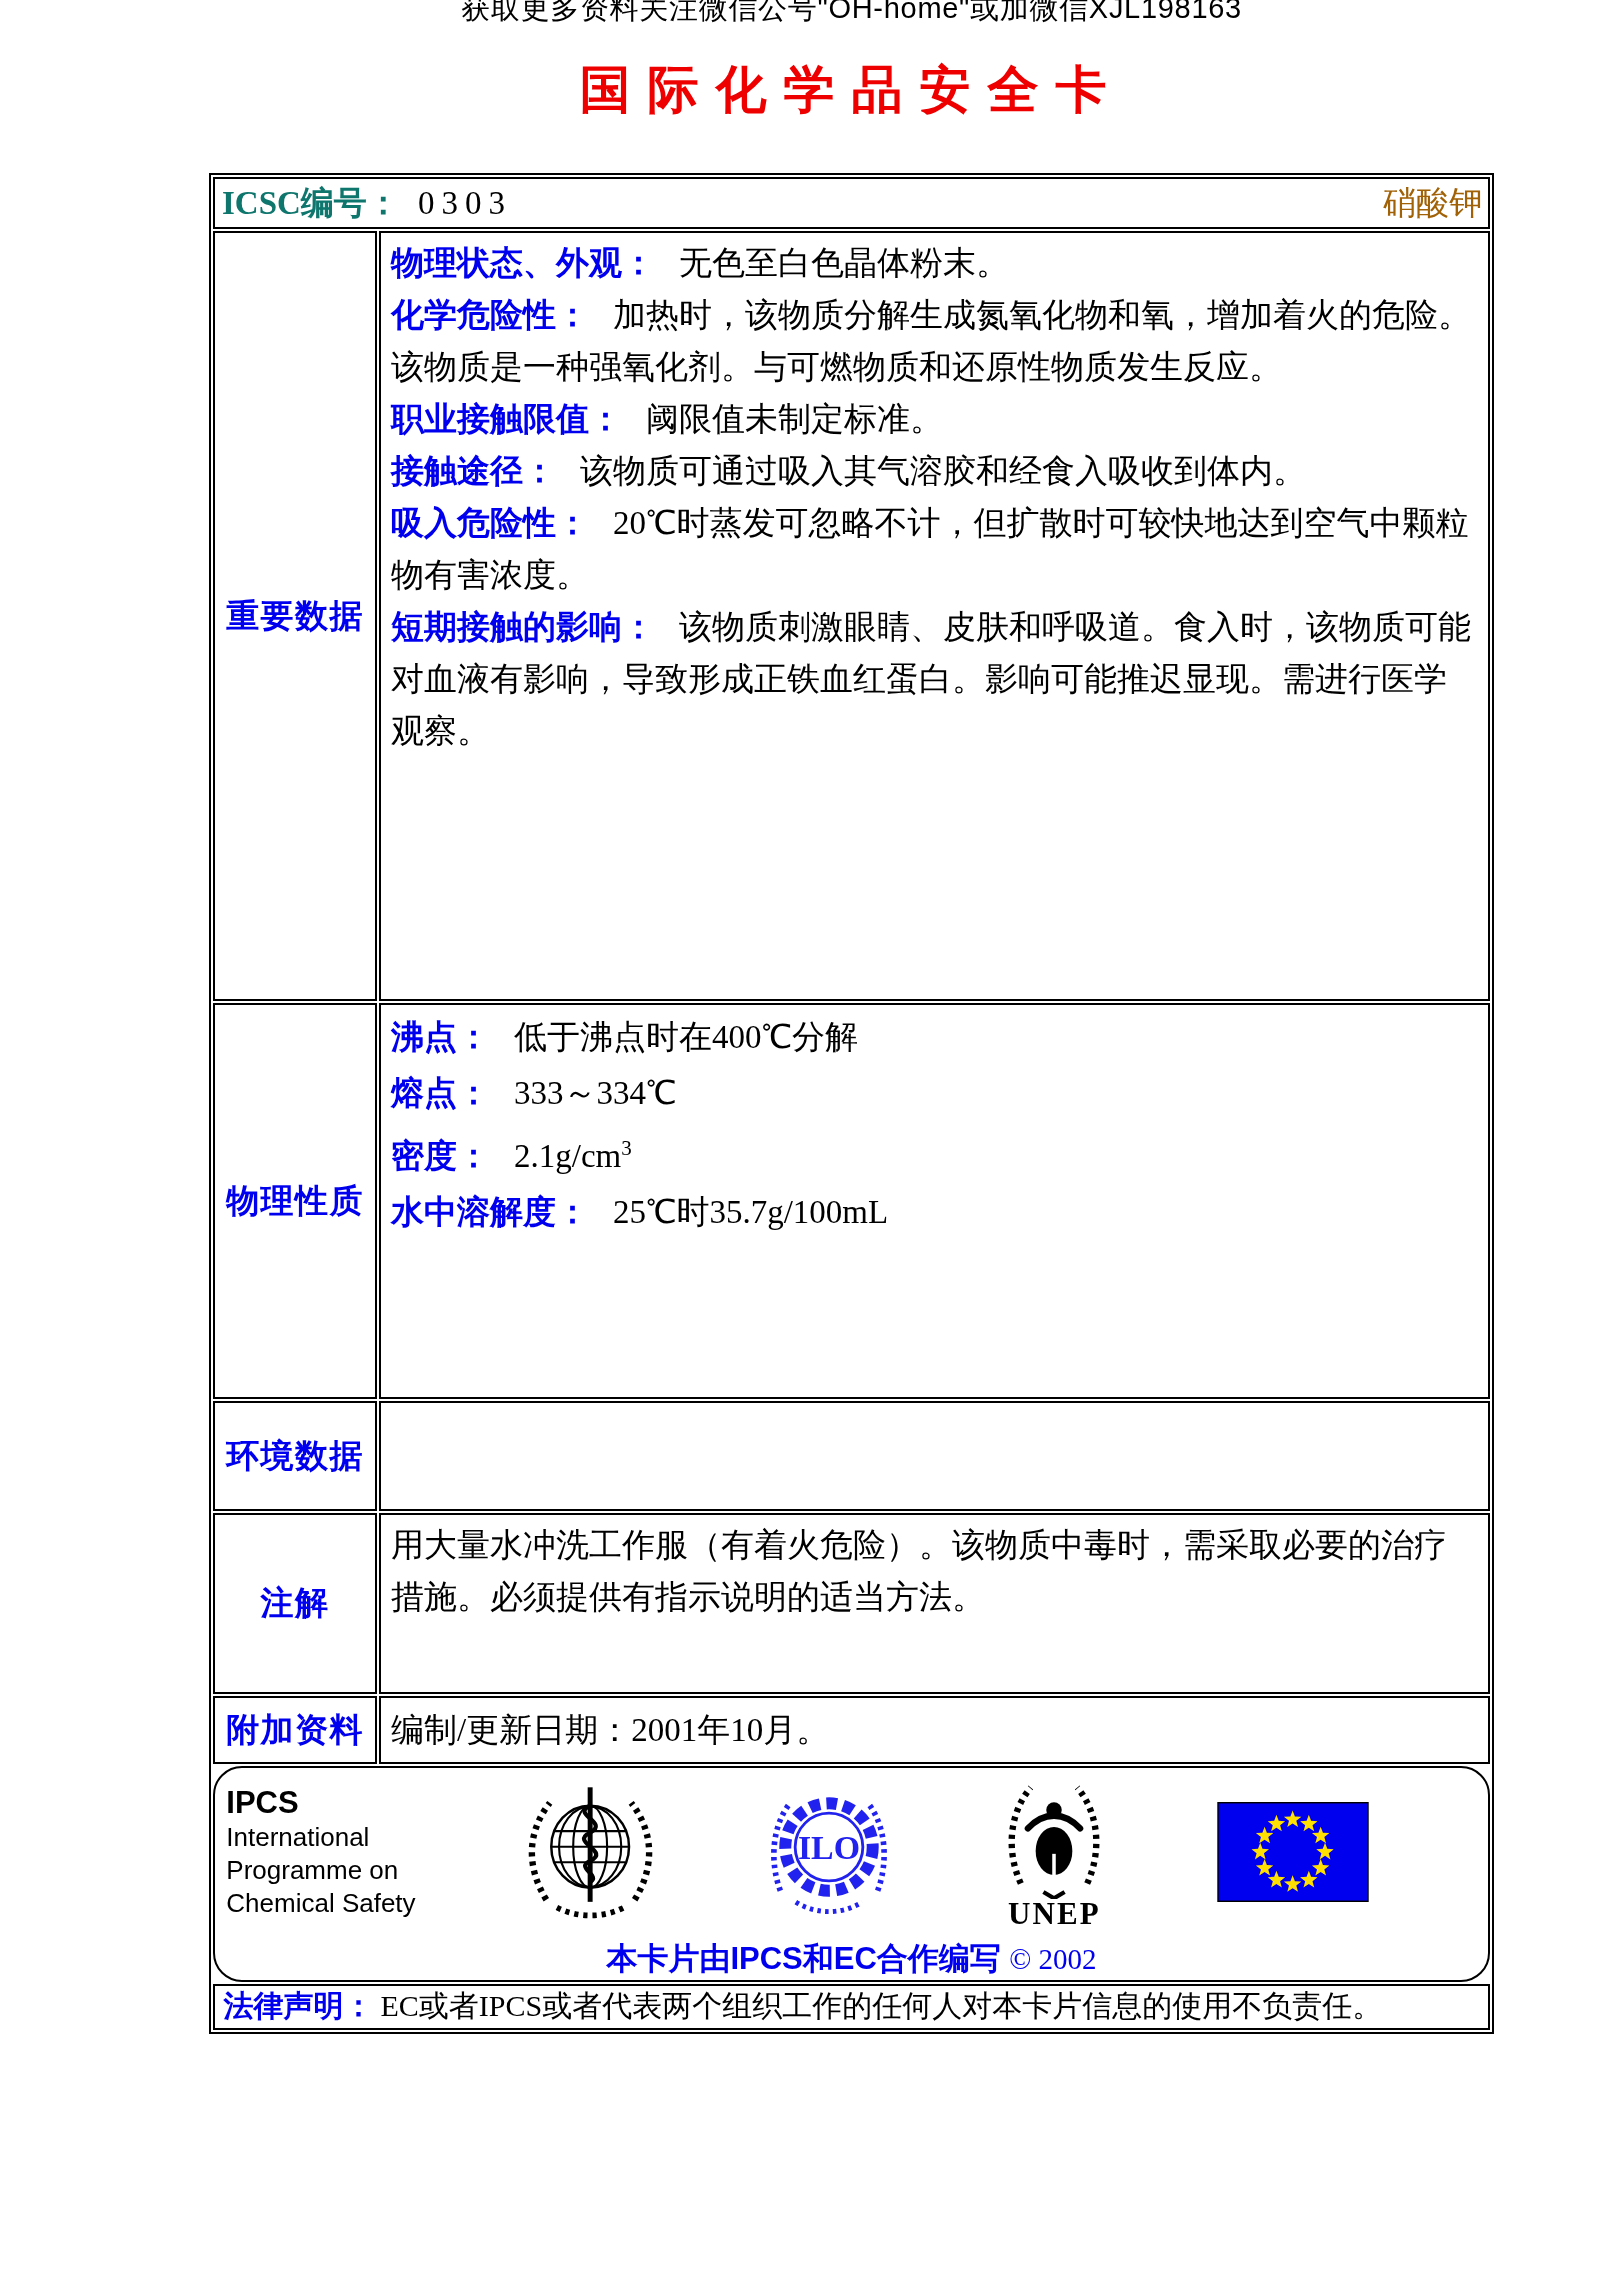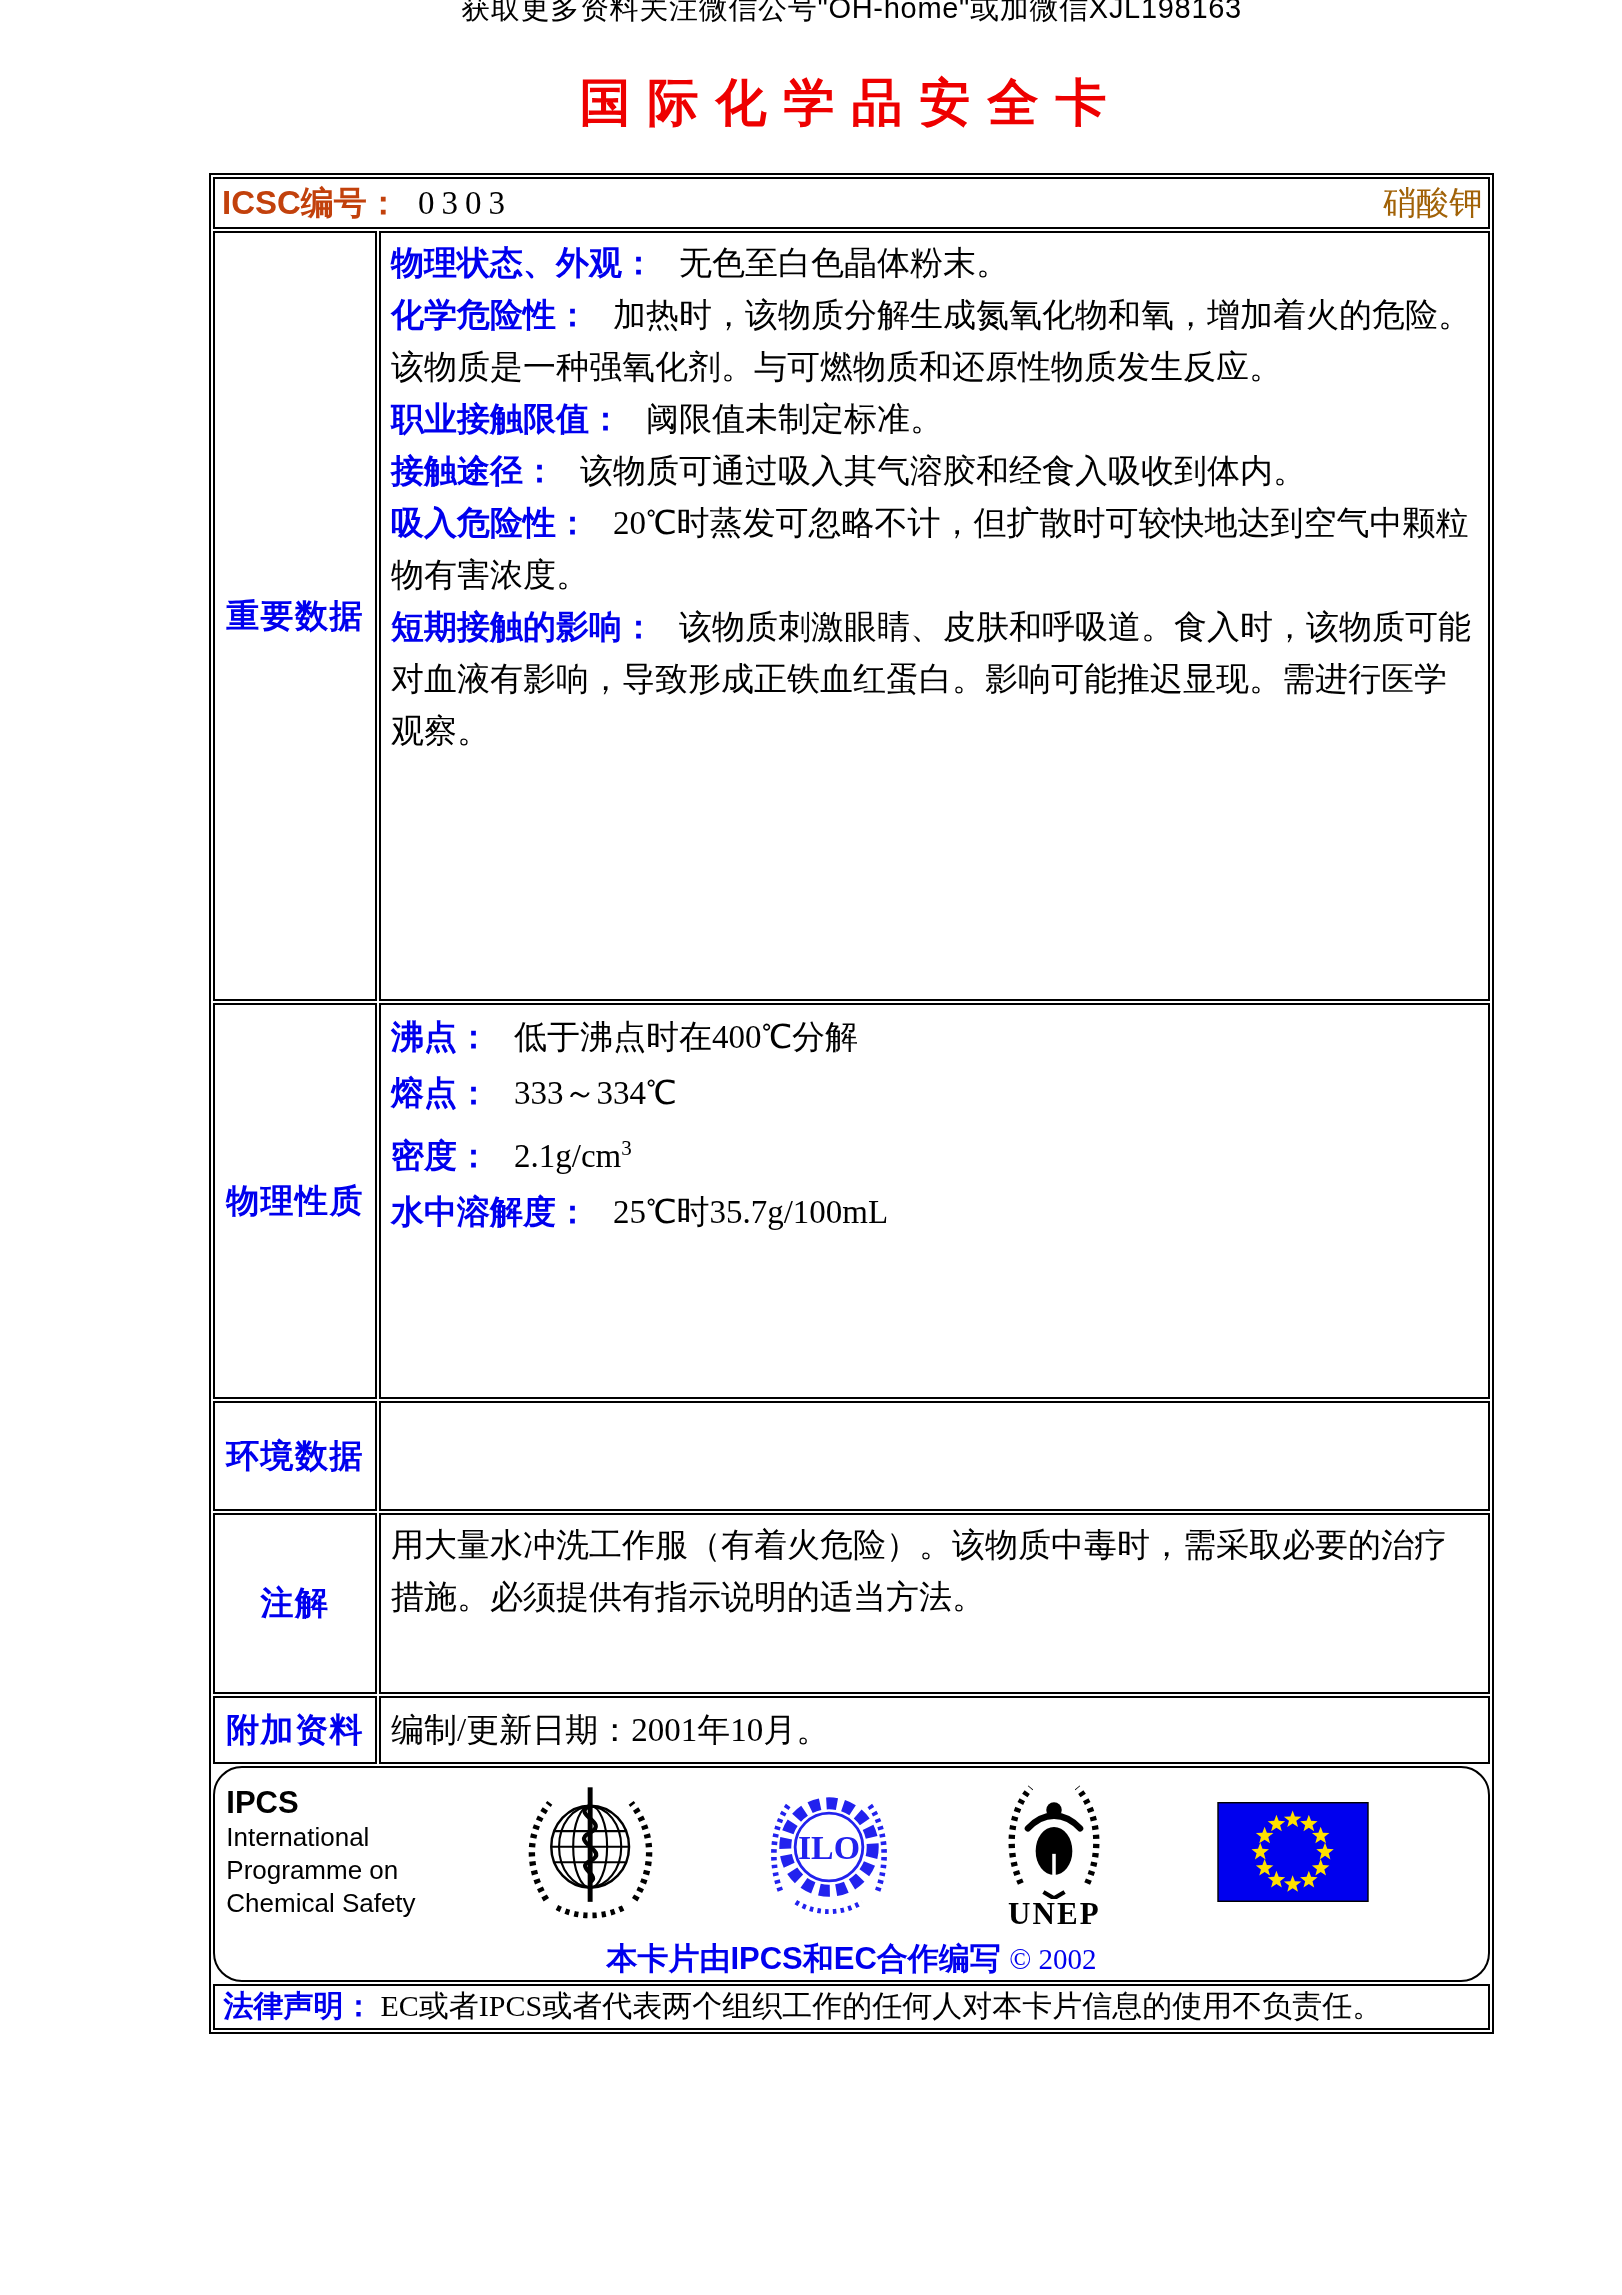--- a/index.html
+++ b/index.html
@@ -3,31 +3,31 @@
 <meta charset="utf-8">
 <style>
   html,body{margin:0;padding:0;background:#fff;}
   .page{position:relative;width:1622px;height:2295px;background:#fff;overflow:hidden;
         font-family:"Liberation Serif",serif;color:#000;}
 
   .top-note{position:absolute;top:-10.6px;left:168px;width:1367px;text-align:center;
             font-family:"Liberation Sans",sans-serif;font-size:29px;color:#000;
             white-space:nowrap;letter-spacing:0.7px;}
 
-  .title{position:absolute;top:69px;left:209px;width:1285px;text-align:center;
+  .title{position:absolute;top:56px;left:209px;width:1285px;text-align:center;
          font-family:"Liberation Serif",serif;font-weight:bold;font-size:51px;
          color:#EE0000;letter-spacing:17px;}
 
   table.card{position:absolute;top:173px;left:209px;width:1285px;table-layout:fixed;
              border-collapse:separate;border-spacing:2.8px;border:2.8px solid #000;background:#fff;}
   col.c1{width:164px;}
   td{border:2.1px solid #000;background:#fff;box-sizing:border-box;overflow:hidden;}
 
   .icsc-cell{height:52px;vertical-align:middle;padding:0 5.7px 0 7px;font-size:33px;}
-  .blab{color:#c2410c;font-family:Liberation Sans, sans-serif;font-weight:bold;}
+  .blab{color:#0f766e;font-family:Liberation Serif, serif;font-weight:bold;}
   .icsc-num{letter-spacing:7px;margin-left:10px;}
   .chem-name{float:right;color:#a16207;font-family:Liberation Mono, monospace;}
 
   .label-cell{vertical-align:middle;text-align:center;color:#0000EE;
               font-family:"Liberation Sans",sans-serif;font-weight:bold;
               font-size:33px;letter-spacing:1.4px;}
 
   .content-cell{vertical-align:top;padding:4.2px 12.7px 4.2px 10px;font-size:33px;
                 line-height:52px;color:#000;}
   .item{margin:0;}

